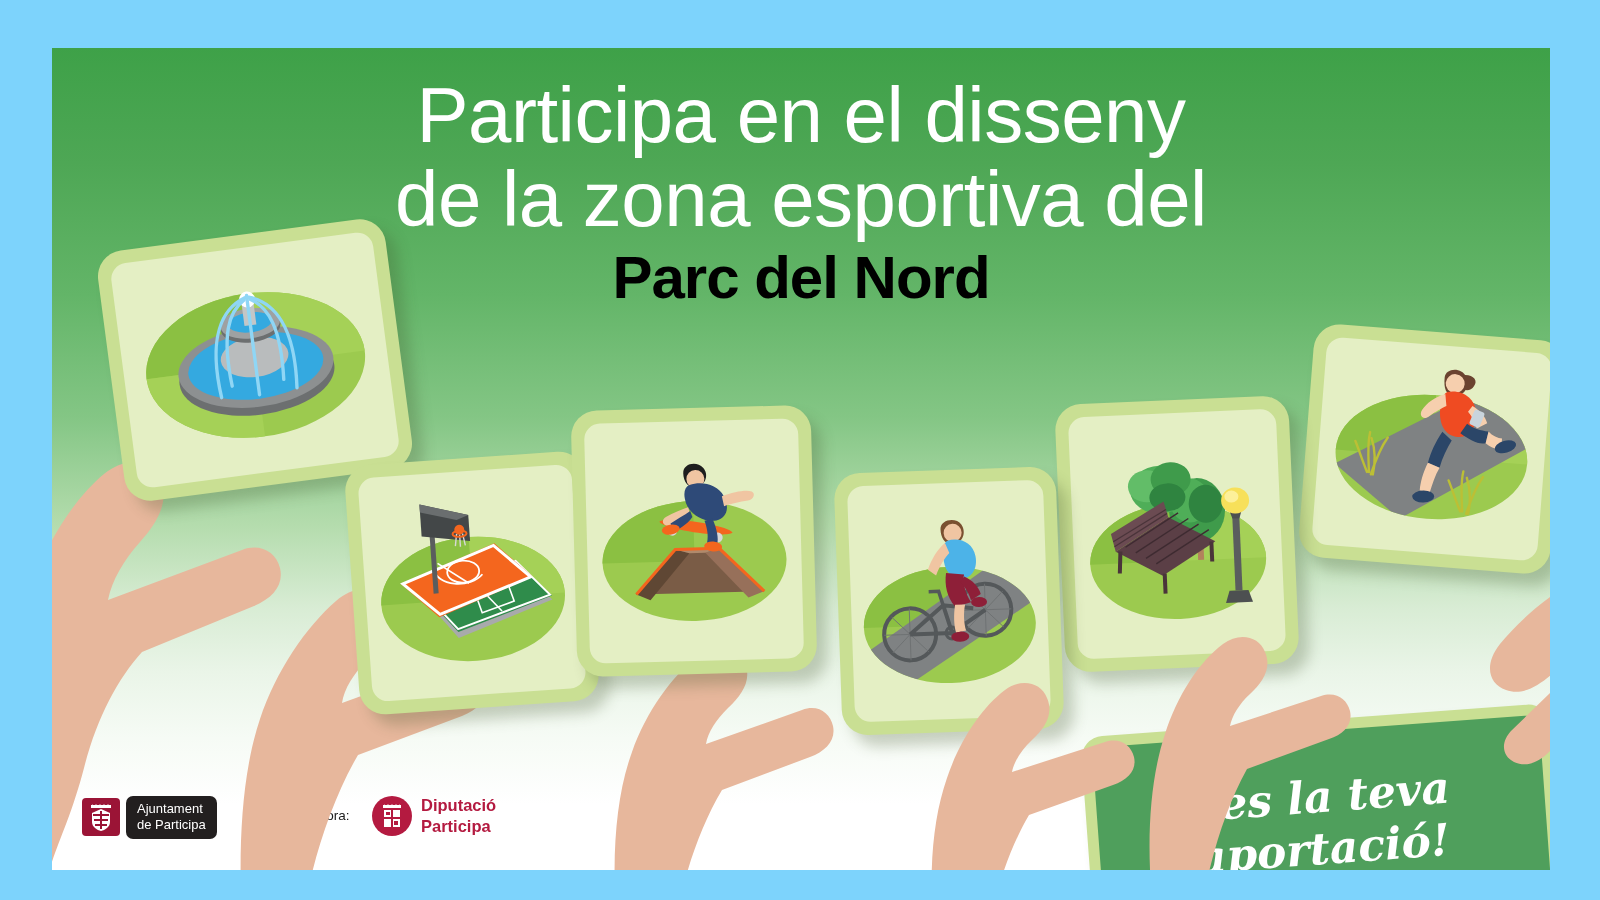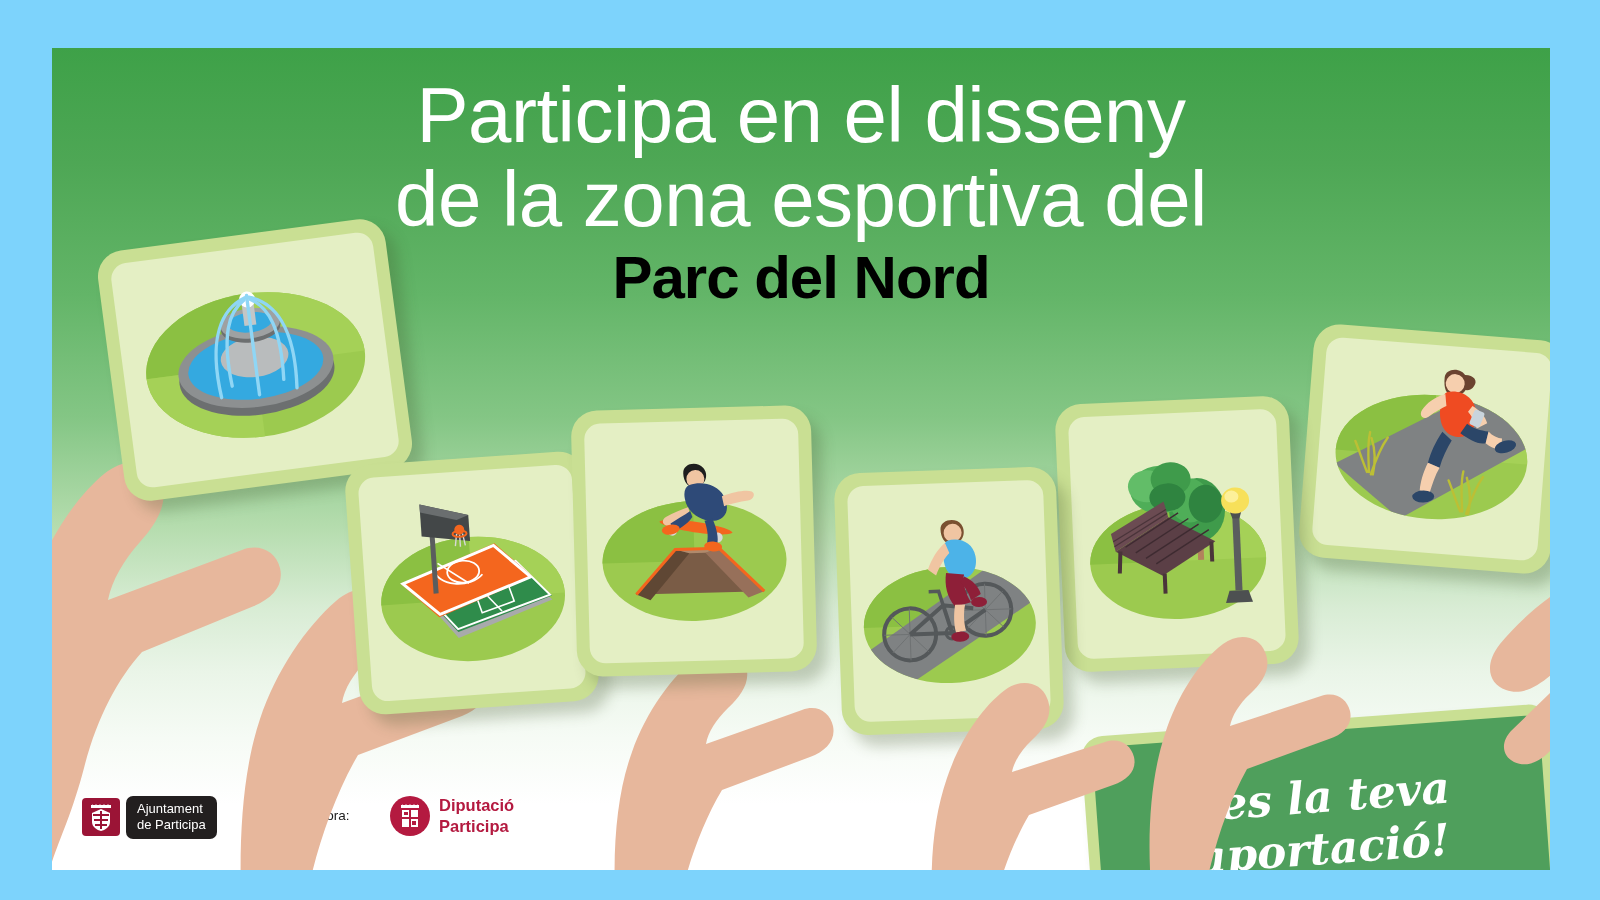--- a/index.html
+++ b/index.html
@@ -136,21 +136,21 @@
     line-height: 1.22;
     font-family: "Liberation Sans", sans-serif;
   }
   #collab-label {
     position: absolute;
     left: 270px; top: 26px;
     color: #1b1b1b;
     font-size: 13.5px;
     font-family: "Liberation Sans", sans-serif;
   }
-  #dipu-logo { left: 390px; top: 13px; }
+  #dipu-logo { left: 372px; top: 13px; }
   .crest-circ {
     width: 40px; height: 40px;
     background: #b41a40;
     border-radius: 50%;
     display: flex; align-items: center; justify-content: center;
     margin-right: 9px;
   }
   .dipu-word {
     color: #b41a40;
     font-weight: 700;

